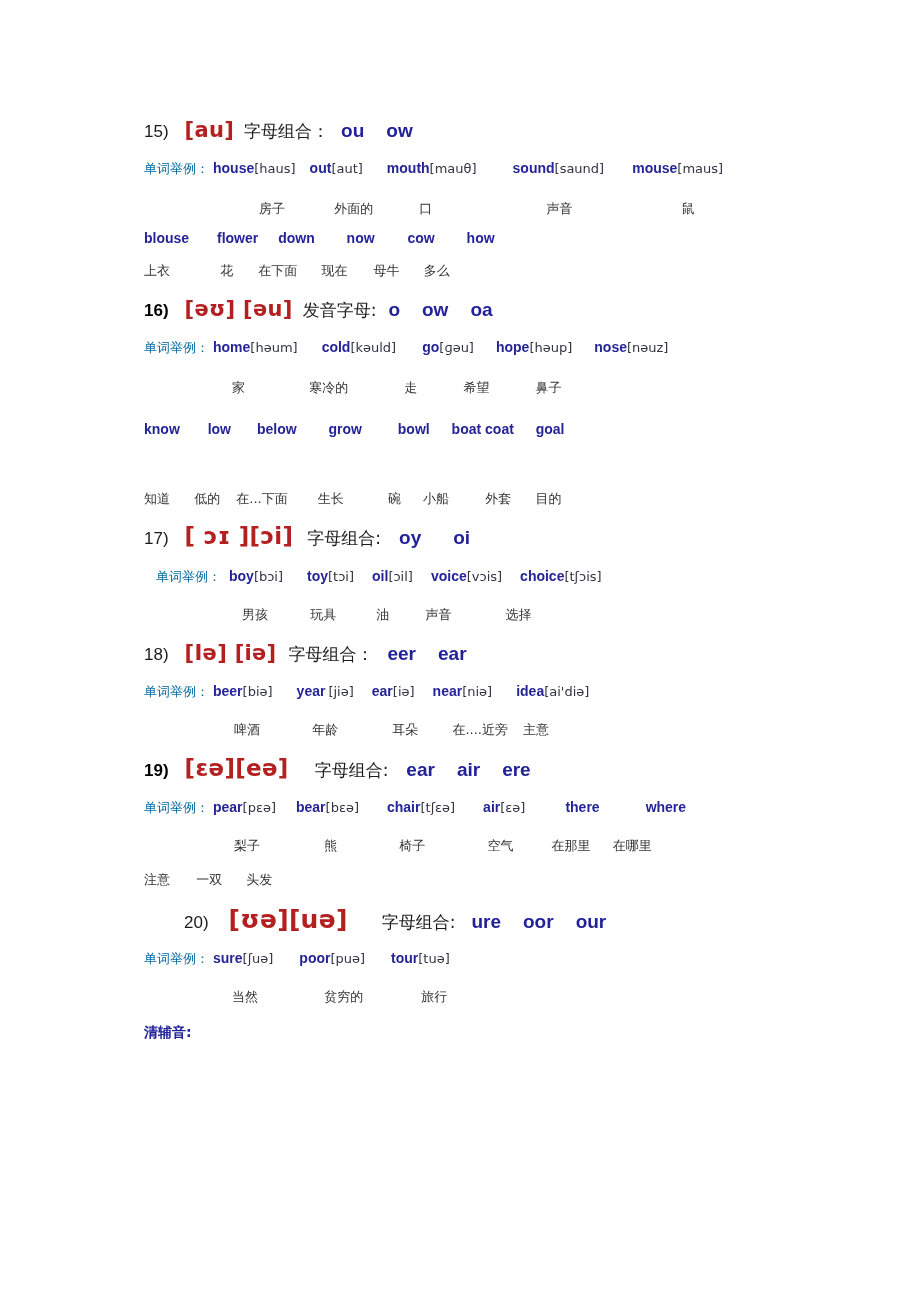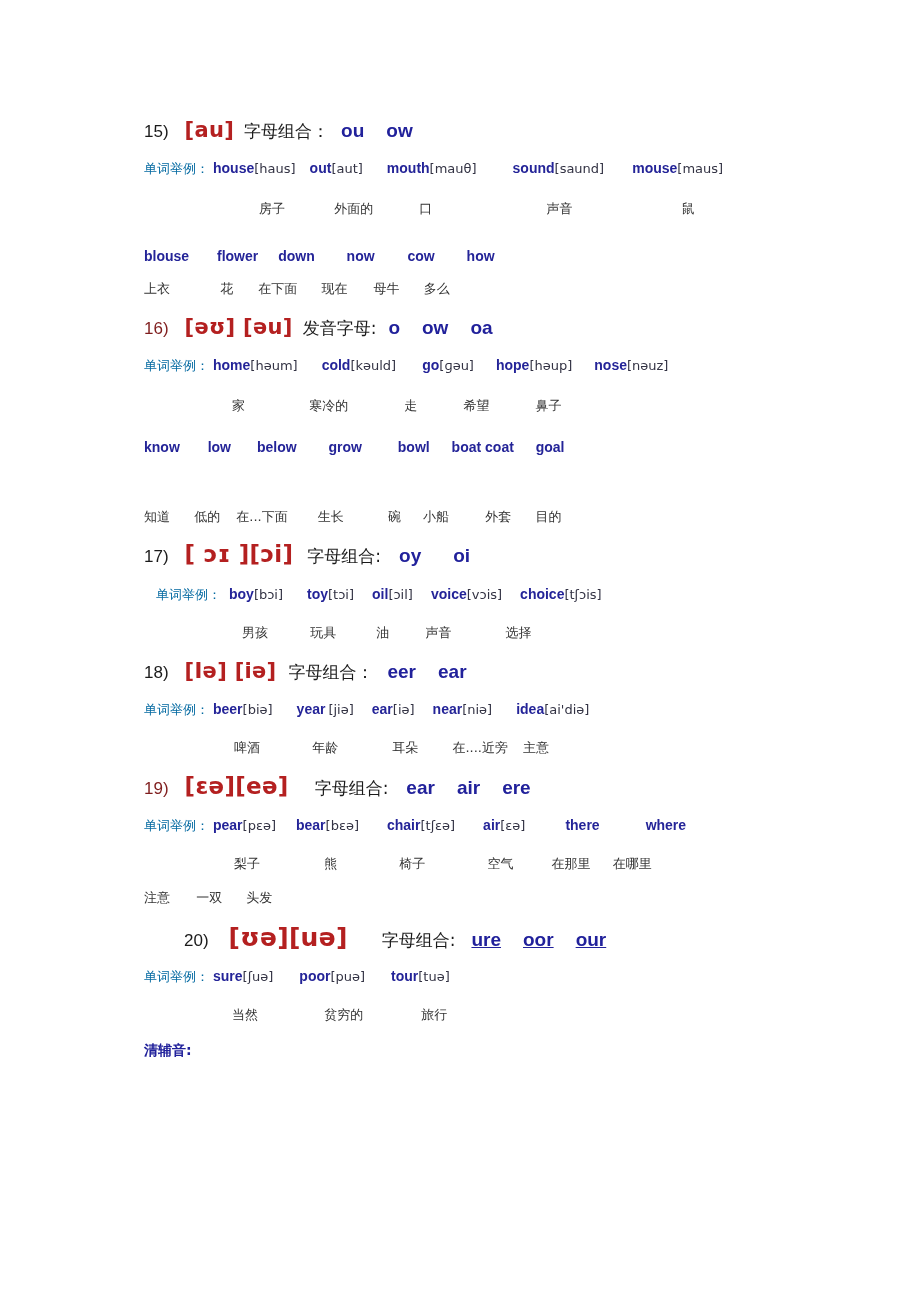--- a/index.html
+++ b/index.html
@@ -33,21 +33,21 @@
   .rule {
     display: flex;
     align-items: baseline;
     white-space: nowrap;
   }
   .rule-num {
     font-size: 17px;
     color: #1a1a1a;
     font-family: "Liberation Sans", sans-serif;
   }
-  .rule-num.blue { color: #7f1d1d; }
+  .rule-num.blue { color: #000000; font-weight: bold; }
   .rule-ipa {
     color: #b42020;
     font-weight: bold;
     font-size: 21px;
     font-family: "DejaVu Sans", sans-serif;
     letter-spacing: 0.3px;
   }
   .rule-ipa.big { font-size: 23px; }
   .rule-label {
     font-size: 17px;
@@ -149,21 +149,21 @@
     </div>
 
     <div class="glosses" style="margin-top:22px;">
       <span style="margin-left:115px;">房子</span>
       <span style="margin-left:45px;">外面的</span>
       <span style="margin-left:42px;">口</span>
       <span style="margin-left:110px;">声音</span>
       <span style="margin-left:105px;">鼠</span>
     </div>
 
-    <div class="wordrow" style="margin-top:30px;">
+    <div class="wordrow" style="margin-top:12px;">
       <span>blouse</span>
       <span style="margin-left:24px;">flower</span>
       <span style="margin-left:16px;">down</span>
       <span style="margin-left:28px;">now</span>
       <span style="margin-left:29px;">cow</span>
       <span style="margin-left:28px;">how</span>
     </div>
 
     <div class="glosses" style="margin-top:16px;">
       <span>上衣</span>
@@ -306,21 +306,21 @@
     <div class="glosses" style="margin-top:16px;">
       <span>注意</span>
       <span style="margin-left:22px;">一双</span>
       <span style="margin-left:20px;">头发</span>
     </div>
 
     <div class="rule" style="margin-top:16px; margin-left:40px;">
       <span class="rule-num">20)</span>
       <span class="rule-ipa big" style="margin-left:20px; font-size:25px;">[ʊə][uə]</span>
       <span class="rule-label" style="margin-left:34px;">字母组合:</span>
-      <span class="rule-combos" style="margin-left:16px;text-decoration:underline;">
+      <span class="rule-combos" style="margin-left:16px;">
         <span>ure</span><span>oor</span><span>our</span>
       </span>
     </div>
 
     <div class="examples" style="margin-top:16px;">
       <span class="ex-label">单词举例：</span>
       <span class="ex-item"><span class="ex-word">sure</span><span class="ex-ipa">[ʃuə]</span></span>
       <span class="ex-item" style="margin-left:12px;"><span class="ex-word">poor</span><span class="ex-ipa">[puə]</span></span>
       <span class="ex-item" style="margin-left:12px;"><span class="ex-word">tour</span><span class="ex-ipa">[tuə]</span></span>
     </div>

